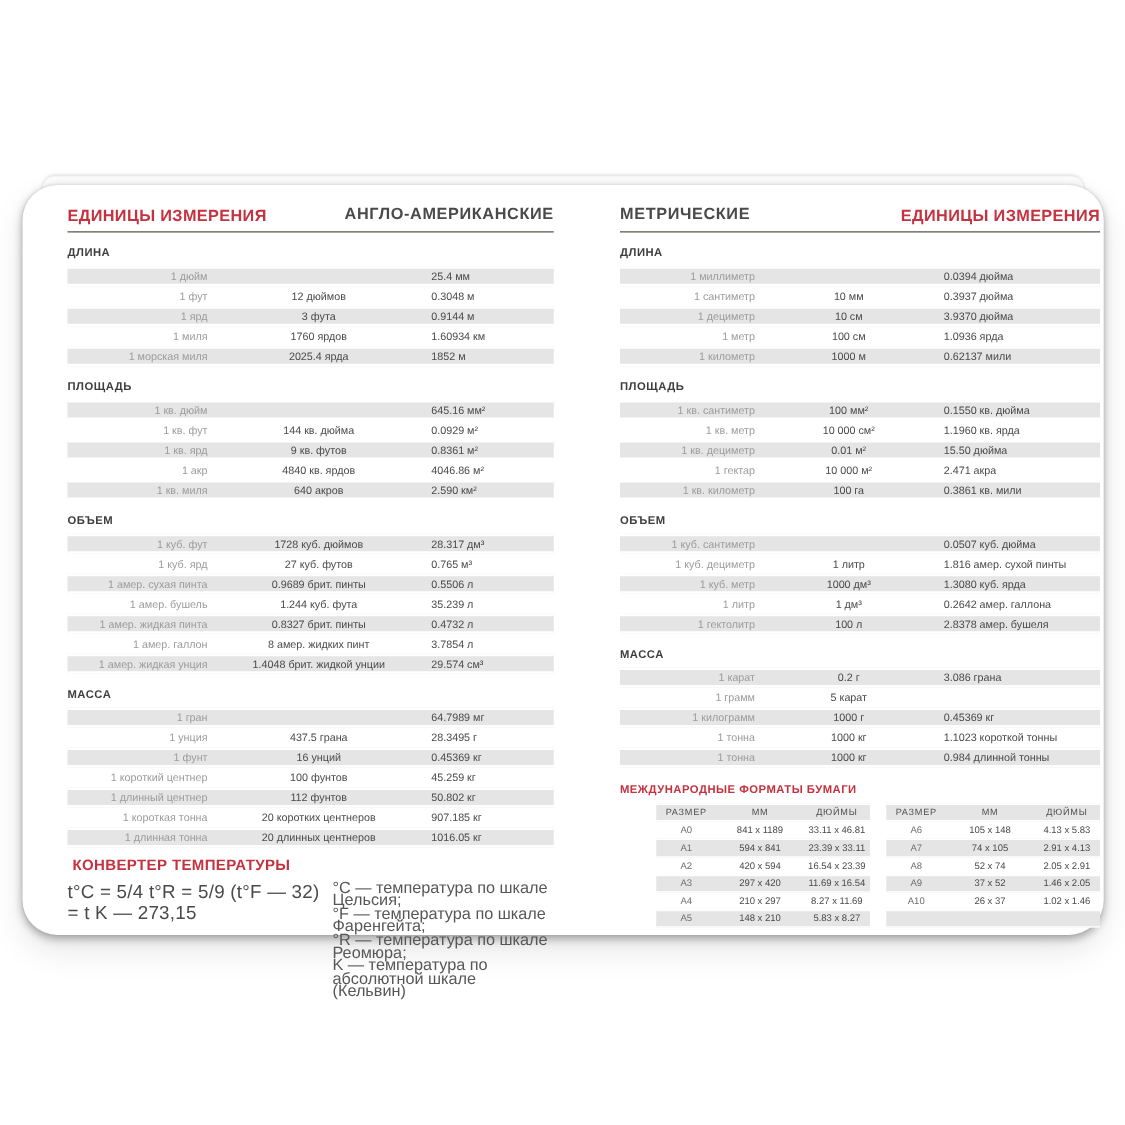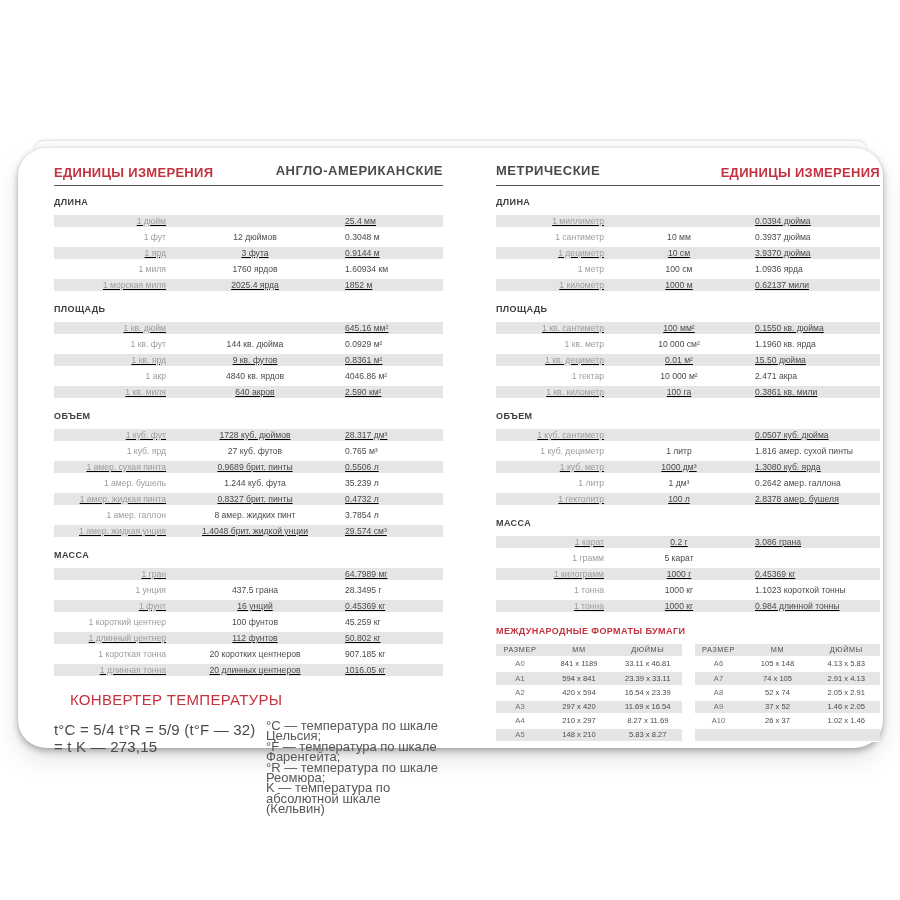--- a/index.html
+++ b/index.html
@@ -31,34 +31,34 @@
 
   .page-head{display:flex;justify-content:space-between;align-items:flex-end;margin-top:12px;height:19px;}
   .title{font-size:13px;font-weight:bold;color:var(--red);letter-spacing:.3px;margin:0;line-height:1;}
   .head-label{font-size:13px;font-weight:bold;color:#4a4a4a;letter-spacing:.5px;padding-bottom:2px;line-height:1;}
   .rule{border-top:1.6px solid var(--rule);margin-top:6px;}
 
   .sec-head{font-size:9px;font-weight:bold;color:#3e3e3e;letter-spacing:.4px;margin:11px 0 5px 0;line-height:11px;}
 
   .t-row{display:grid;grid-template-columns:112px 178px 1fr;align-items:center;height:16px;font-size:8.6px;line-height:1;}
   .page-right .t-row{grid-template-columns:108px 150px 1fr;}
-  .t-row.shade{background:var(--shade);border-top:2px solid #fff;border-bottom:2px solid #fff;text-decoration:underline;}
+  .t-row.shade{background:var(--shade);border-top:2px solid #fff;border-bottom:2px solid #fff;}
   .c0{text-align:right;color:var(--ink-light);white-space:nowrap;}
   .c1{text-align:center;color:var(--ink);white-space:nowrap;}
   .c2{text-align:left;color:var(--ink);white-space:nowrap;padding-left:1px;}
 
   .temp-block{margin-top:9px;}
-  .temp-head{font-size:15px;font-weight:normal;color:var(--red);letter-spacing:.3px;margin:16px;line-height:11px;}
+  .temp-head{font-size:12px;font-weight:bold;color:var(--red);letter-spacing:.3px;margin:4px;line-height:11px;}
   .temp-body{display:flex;margin-top:7px;}
   .formula{width:212px;font-size:15px;color:#4a4a4a;letter-spacing:.2px;}
   .notes{flex:1;font-size:13px;color:#575757;line-height:10.4px;}
 
   .paper-block{margin-top:12px;}
   .paper-head{font-size:9px;font-weight:bold;color:var(--red);letter-spacing:.4px;margin:0 0 6px 0;line-height:11px;}
-  .paper-tables{display:flex;gap:13px;}
+  .paper-tables{display:flex;gap:13px;margin-left:29px;}
   .p-table{flex:1;}
   .p-row{display:grid;grid-template-columns:48px 70px 1fr;align-items:center;height:14.2px;font-size:7.6px;line-height:1;text-align:center;color:#4a4a4a;}
   .p-row.shade{background:var(--shade);border-top:1.6px solid #fff;border-bottom:1.6px solid #fff;}
   .p-row.p-head span{font-size:7.3px;letter-spacing:.6px;color:#4f4f4f;}
   .p-row .pc0{color:#6e6e6e;}
 </style>
 </head>
 <body>
 
 <div class="spread">

